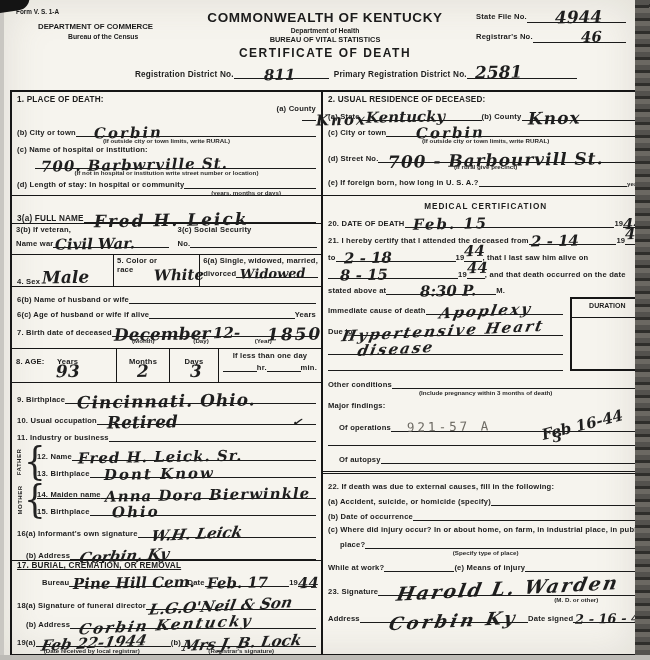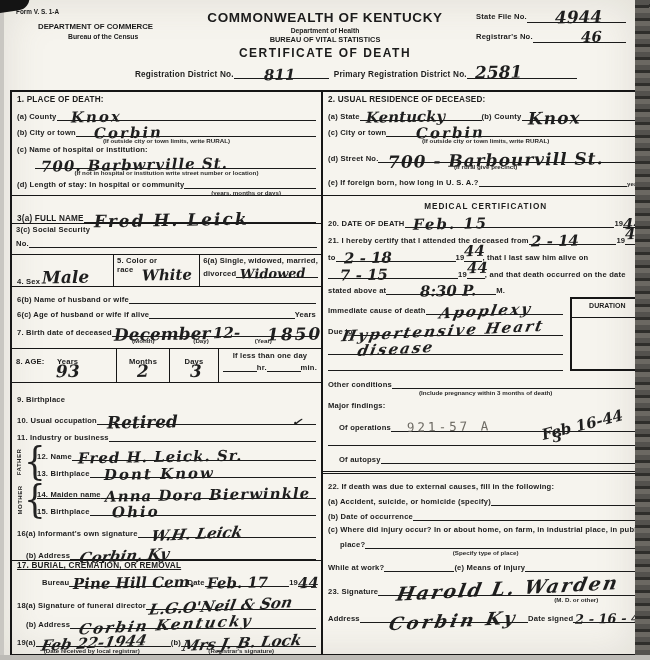--- a/index.html
+++ b/index.html
@@ -99,21 +99,21 @@
   </div>
 
   <div class="box">
 
    <div class="colL">
 
     <div class="bb" style="height:100px;padding-top:3px;">
       <div class="r">
               <span class="lbl lg">1.  PLACE OF DEATH:</span>
             </div>
-      <div class="r" style="height:17px;">
+      <div class="r" style="height:17px;flex-direction:column;">
         <span class="lbl">(a)  County</span>
         <span class="blank">
           <i class="hw big" style="left:14px;letter-spacing:2px;">Knox</i>
         </span>
       </div>
       <div class="r" style="height:16px;">
         <span class="lbl">(b)  City or town</span>
         <span class="blank">
           <i class="hw big" style="left:18px;letter-spacing:2px;">Corbin</i>
         </span>
@@ -142,40 +142,49 @@
     </div>
 
     <div class="bb r" style="height:27px;">
       <span class="lbl lg">3(a)  FULL NAME</span>
       <span class="blank">
         <i class="hw xl" style="left:10px;letter-spacing:2px;">Fred   H.   Leick</i>
       </span>
     </div>
 
     <div class="bb" style="height:30px;display:flex;">
+      <div style="flex:1.1;padding:1px 4px;position:relative;">
+        <div class="lbl">3(b)  If veteran,</div>
+        <div class="r" style="padding:0;height:14px;">
+          <span class="lbl">Name war</span>
+          <span class="blank">
+            <i class="hw big" style="left:2px;">Civil War.</i>
+          </span>
+        </div>
+      </div>
       <div style="flex:1;padding:1px 4px;">
         <div class="lbl">3(c)  Social Security</div>
         <div class="r" style="padding:0;height:14px;">
           <span class="lbl">No.</span>
           <span class="blank"></span>
         </div>
       </div>
     </div>
 
     <div class="bb" style="height:31px;display:flex;">
       <div class="vline r" style="width:92px;">
         <span class="lbl">4.  Sex</span>
         <span style="position:relative;flex:1;height:12px;">
           <i class="hw xl" style="left:2px;bottom:0;">Male</i>
         </span>
       </div>
       <div class="vline" style="width:80px;padding:1px 3px;position:relative;">
         <div class="lbl">5.  Color or</div>
         <div class="lbl">race</div>
-        <i class="hw big" style="left:28px;bottom:3px;font-style:italic;">White</i>
+        <i class="hw big" style="left:40px;bottom:3px;font-style:italic;">White</i>
       </div>
       <div style="flex:1;padding:1px 3px;position:relative;">
         <div class="lbl">6(a)  Single, widowed, married,</div>
         <div class="r" style="padding:0;height:13px;">
           <span class="lbl">divorced</span>
           <span class="blank">
             <i class="hw" style="left:4px;">Widowed</i>
           </span>
         </div>
       </div>
@@ -232,20 +241,23 @@
           <span class="blank"></span>
           <span class="lbl">hr.</span>
           <span class="blank"></span>
           <span class="lbl">min.</span>
         </div>
       </div>
     </div>
 
     <div class="r" style="height:21px;">
       <span class="lbl">9.  Birthplace</span>
+      <span class="blank">
+        <i class="hw xl" style="left:12px;letter-spacing:1px;">Cincinnati. Ohio.</i>
+      </span>
     </div>
     <div class="r" style="height:21px;">
       <span class="lbl">10.  Usual occupation</span>
       <span class="blank">
         <i class="hw xl" style="left:10px;">Retired</i>
         <i class="hw chk" style="right:14px;bottom:-4px;">✓</i>
       </span>
     </div>
     <div class="r" style="height:17px;">
       <span class="lbl">11.  Industry or business</span>
@@ -424,21 +436,21 @@
         <i class="hw big" style="left:8px;">2 - 18</i>
       </span>
       <span class="lbl">19</span>
       <span class="blank" style="max-width:18px;">
         <i class="hw big" style="left:0;bottom:2px;">44</i>
       </span>
       <span class="lbl">, that I last saw him alive on</span>
     </div>
     <div class="r" style="height:17px;">
       <span class="blank" style="max-width:130px;">
-        <i class="hw big" style="left:12px;">7 - 15</i>
+        <i class="hw big" style="left:12px;">8 - 15</i>
       </span>
       <span class="lbl">19</span>
       <span class="blank" style="max-width:18px;">
         <i class="hw big" style="left:0;bottom:2px;">44</i>
       </span>
       <span class="lbl">, and that death occurred on the date</span>
     </div>
     <div class="r" style="height:16px;">
       <span class="lbl">stated above at</span>
       <span class="blank" style="max-width:110px;">

